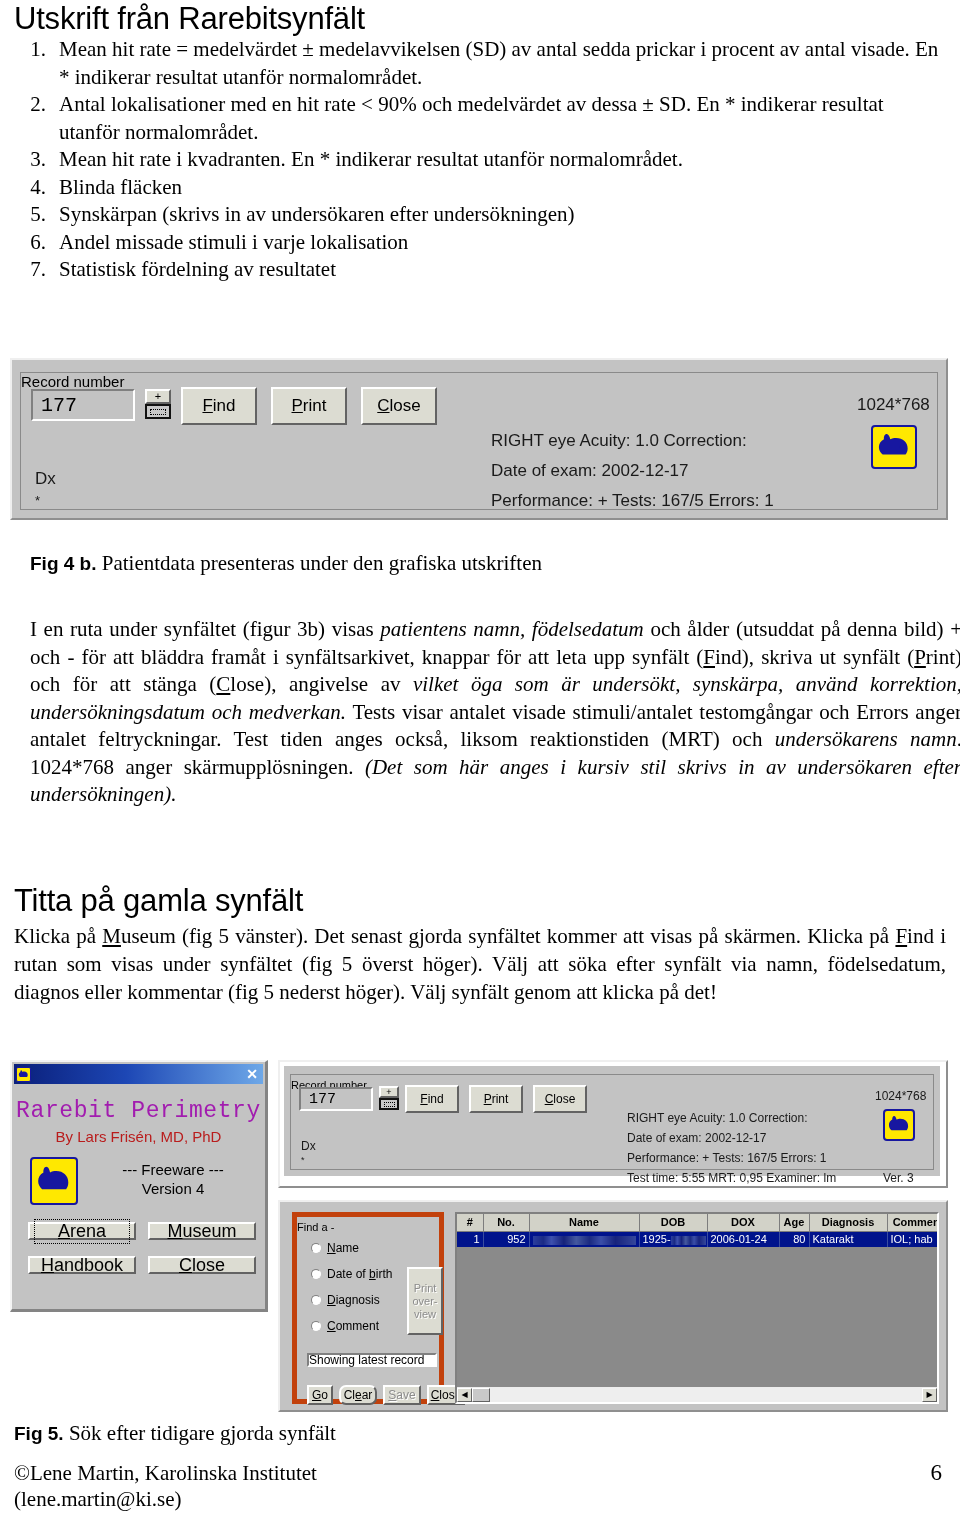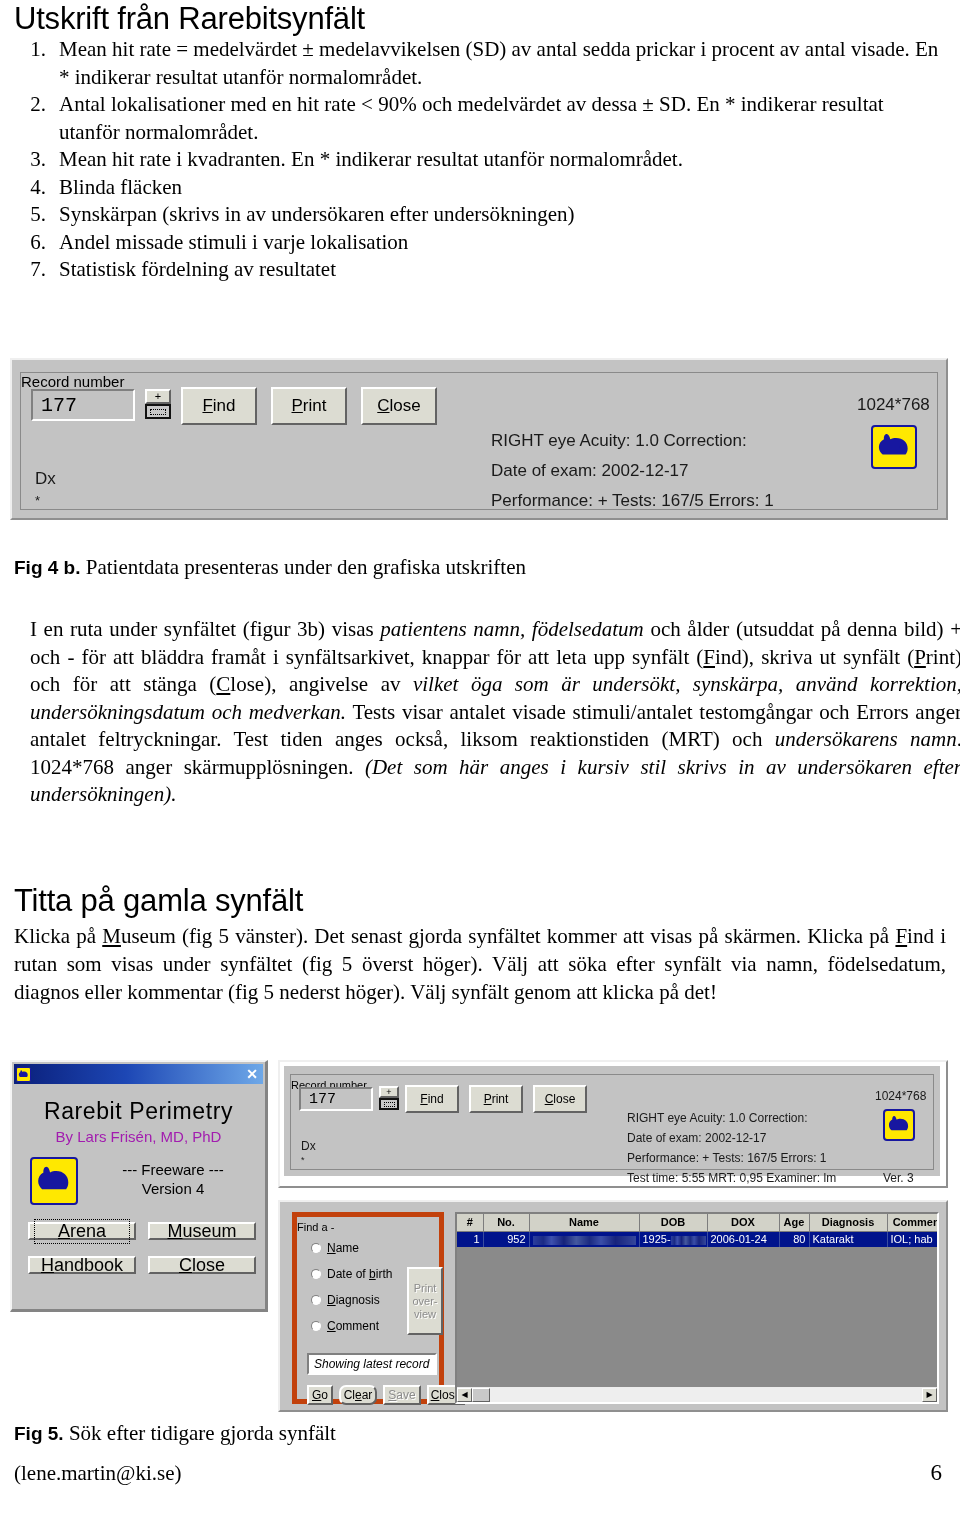--- a/index.html
+++ b/index.html
@@ -34,21 +34,21 @@
   .numrow { display:flex; align-items:flex-start; }
   .numrow .num { width:46px; text-align:right; padding-right:13px; flex:0 0 46px; }
   .numrow .txt { flex:1 1 auto; }
 
   
   .para {
     font-size:21px; line-height:27.5px;
     text-align:justify;
     margin:0;
   }
-  #fig4b-caption { position:absolute; left:14px; top:548px; font-size:21px; line-height:38px; }
+  #fig4b-caption { position:absolute; left:30px; top:548px; font-size:21px; line-height:30px; }
   #fig4b-caption b { font-family:"Liberation Sans", sans-serif; font-size:19px; }
   #para-main { position:absolute; left:30px; top:616px; width:932px; }
   #para-museum { position:absolute; left:14px; top:922px; width:932px; font-size:21px; line-height:28px; }
   #fig5-caption { position:absolute; left:14px; top:1420px; font-size:21px; }
   #fig5-caption b { font-family:"Liberation Sans", sans-serif; font-size:19px; }
 
   .ital { font-style:italic; }
   .undl { text-decoration:underline; }
 
   
@@ -158,25 +158,25 @@
     box-sizing:border-box;
   }
   #about-close-btn {
     width:18px; height:16px; background:transparent;
     color:#ffffff; font-size:14px; font-weight:bold; line-height:14px;
     display:flex; align-items:center; justify-content:center;
     font-family:"Liberation Sans", sans-serif;
   }
   #about-app-title {
     position:absolute; left:0; right:0; top:36px; text-align:center;
-    font-size:23px; letter-spacing:0.6px; color:#000000;
+    font-size:23px; letter-spacing:0.6px; color:#a21caf;font-family:Liberation Mono, monospace;
   }
   #about-author {
     position:absolute; left:0; right:0; top:66px; text-align:center;
-    font-size:15px; color:#a21caf;
+    font-size:15px; color:#b91c1c;
   }
   #about-freeware { position:absolute; left:96px; top:98px; font-size:15px; text-align:center; width:130px; line-height:19px;}
   #about-icon { position:absolute; left:18px; top:95px; width:48px; height:48px; }
   .about-btn { position:absolute; height:18px; font-size:18px; }
   #about-btn-arena  { left:16px;  top:160px; width:108px; }
   #about-btn-museum { left:136px; top:160px; width:108px; }
   #about-btn-handbook { left:16px; top:194px; width:108px; }
   #about-btn-close2 { left:136px; top:194px; width:108px; }
   #about-btn-arena .focusring {
     border:1px dotted #000; padding:1px 8px; box-sizing:border-box;
@@ -222,26 +222,26 @@
     width:10px; height:10px; border-radius:50%;
     border-top:1px solid #808080; border-left:1px solid #808080;
     border-right:1px solid #ffffff; border-bottom:1px solid #ffffff;
     background:#ffffff; margin-right:6px; box-sizing:border-box;
   }
   #print-overview-btn {
     position:absolute; left:110px; top:50px; width:36px; height:68px;
     font-size:11px; line-height:13px; flex-direction:column;
   }
   #status-field {
-    position:absolute; left:10px; top:136px; width:130px; height:22px;
+    position:absolute; left:10px; top:136px; width:130px; height:14px;
     background:#ffffff;
     border-top:2px solid #808080; border-left:2px solid #808080;
     border-right:2px solid #ffffff; border-bottom:2px solid #ffffff;
-    display:flex; align-items:center; padding-left:5px;
-    font-size:12px; box-sizing:border-box;font-style:italic;
+    display:flex; align-items:center; 
+    font-size:12px; box-sizing:border-box;
   }
   .find-btn { position:absolute; top:168px; height:20px; font-size:12px; }
   #btn-go    { left:10px;  width:26px; }
   #btn-clear { left:42px;  width:38px;border-radius:7px; }
   #btn-save  { left:86px;  width:38px; }
   #btn-close3{ left:130px; width:38px; }
 
   
   #records-panel {
     position:absolute; left:175px; top:10px; width:484px; height:192px;
@@ -573,17 +573,18 @@
         </div>
       </div>
     </div>
   </div>
 
   <p id="fig5-caption" class="para">
     <b>Fig 5.</b><span> Sök efter tidigare gjorda synfält</span>
   </p>
 
   <div id="footer">
+    <div>©Lene Martin, Karolinska Institutet</div>
     <div>(lene.martin@ki.se)</div>
   </div>
   <div id="page-number">6</div>
 
 </div>
 
 </body></html>

